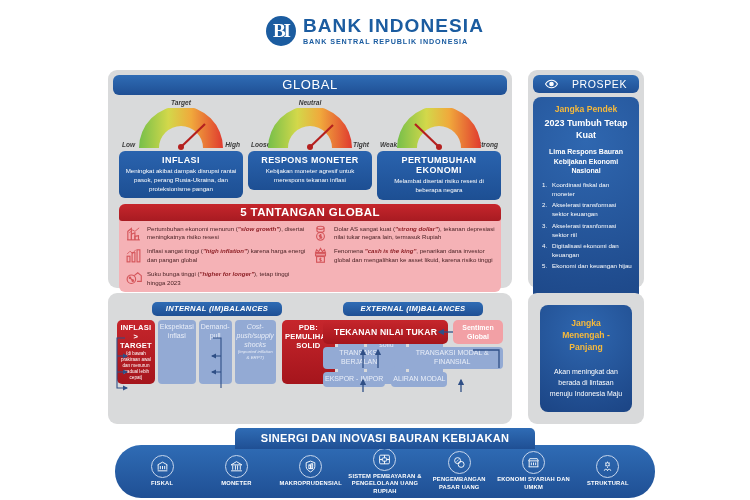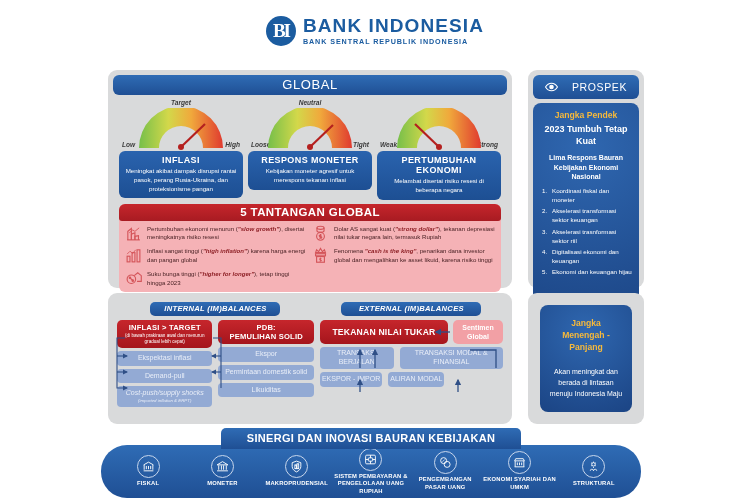--- a/index.html
+++ b/index.html
@@ -72,21 +72,21 @@
   #dom-external { width:186px; }
   .sub-band { background:linear-gradient(180deg,#2f6cb5 0%,#1f4f94 100%);
               border-radius:5px; color:#fff; text-align:center;
               font-size:7.6px; font-weight:bold; font-style:italic;
               height:14px; line-height:13px; letter-spacing:0.3px;
               margin:0 auto 4px auto; }
   #band-internal { width:130px; }
   #band-external { width:140px; }
 
   .cols2 { display:flex; gap:6px; }
-  .col { flex:1; display:flex; flex-direction:column; gap:3px; }
+  .col { flex:1; display:flex; flex-direction:row; gap:3px; }
   .red-box { background:linear-gradient(180deg,#c6262c 0%,#a5151c 100%);
              border-radius:5px; color:#fff; text-align:center;
              padding:3px 3px; }
   .red-box .rb-t { font-size:7.6px; font-weight:bold; letter-spacing:0.2px; }
   .red-box .rb-s { font-size:4.6px; line-height:1.3; margin-top:1px; }
   .blue-soft { background:#93aad4; border-radius:4px; color:#e9eef8;
                text-align:center; font-size:7px; padding:3px 2px; line-height:1.25; }
   .blue-soft .bs-s { font-size:4.4px; display:block; }
   .blue-soft.italic { font-style:italic; }
   .pink-box { background:#f2a0a5; border-radius:5px; color:#fff; text-align:center;
@@ -94,21 +94,21 @@
 
   .ext-top { display:flex; gap:5px; align-items:stretch; }
   #tekanan { flex:1; background:linear-gradient(180deg,#c6262c 0%,#a5151c 100%);
              border-radius:5px; color:#fff; text-align:center; font-size:8.6px;
              font-weight:bold; display:flex; align-items:center; justify-content:center;
              letter-spacing:0.2px; }
 
   
   #prospek-panel { position:absolute; left:528px; top:70px; width:116px; height:218px;
                    background:#d9dadb; border-radius:9px; padding:5px; }
-  #prospek-title { height:24px; line-height:18px; font-size:10.5px;
+  #prospek-title { height:18px; line-height:18px; font-size:10.5px;
                    display:flex; align-items:center; justify-content:center; gap:14px; }
   #prospek-card { margin-top:4px; height:222px;
                   background:radial-gradient(circle at 50% 20%, #2f67b0 0%, #1b4484 100%);
                   border-radius:8px; color:#fff; padding:7px 6px; text-align:center; }
   .jp-title { color:#f6b93b; font-weight:bold; font-size:8.6px; margin-bottom:3px; }
   .jp-head { font-size:9px; font-weight:bold; line-height:1.35; margin-bottom:6px; }
   .jp-sub { font-size:7px; font-weight:bold; line-height:1.35; margin-bottom:5px; }
   .jp-list { text-align:left; padding-left:3px; }
   .jp-list li { font-size:6.2px; line-height:1.45; margin-bottom:2.5px;
                 list-style:none; padding-left:10px; position:relative; }
@@ -117,21 +117,21 @@
   #menengah-panel { position:absolute; left:528px; top:293px; width:116px; height:131px;
                     background:#d9dadb; border-radius:9px; padding:12px; }
   #menengah-card { height:100%;
                    background:radial-gradient(circle at 50% 25%, #2f67b0 0%, #1b4484 100%);
                    border-radius:8px; color:#fff; padding:12px 8px; text-align:center; }
   .mp-title { color:#f6b93b; font-weight:bold; font-size:8.6px; line-height:1.4;
               margin-bottom:14px; }
   .mp-desc { font-size:7px; line-height:1.55; }
 
   
-  #sinergi-wrap { position:absolute; left:101px; top:428px; width:540px; height:70px; }
+  #sinergi-wrap { position:absolute; left:115px; top:428px; width:540px; height:70px; }
   #sinergi-tab { position:absolute; left:50%; transform:translateX(-50%); top:0;
                  width:300px; height:21px; line-height:21px;
                  background:linear-gradient(180deg,#2f6cb5 0%,#1f4f94 100%);
                  border-radius:5px 5px 0 0; color:#fff; text-align:center;
                  font-size:11px; font-weight:bold; letter-spacing:0.3px; z-index:2; }
   #sinergi-bar { position:absolute; left:0; top:17px; width:540px; height:53px;
                  background:linear-gradient(180deg,#2f6cb5 0%,#1f4f94 100%);
                  border-radius:26px; display:flex; align-items:center;
                  justify-content:space-around; padding:0 10px; }
   .pillar { display:flex; flex-direction:column; align-items:center; gap:2px;

